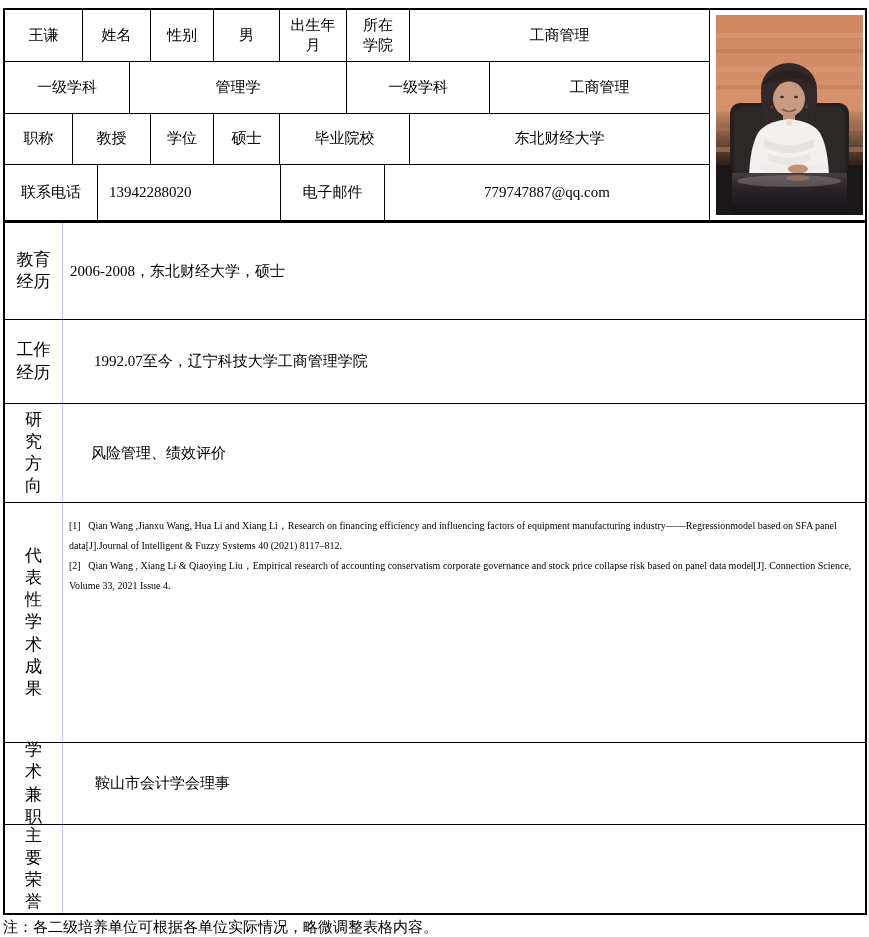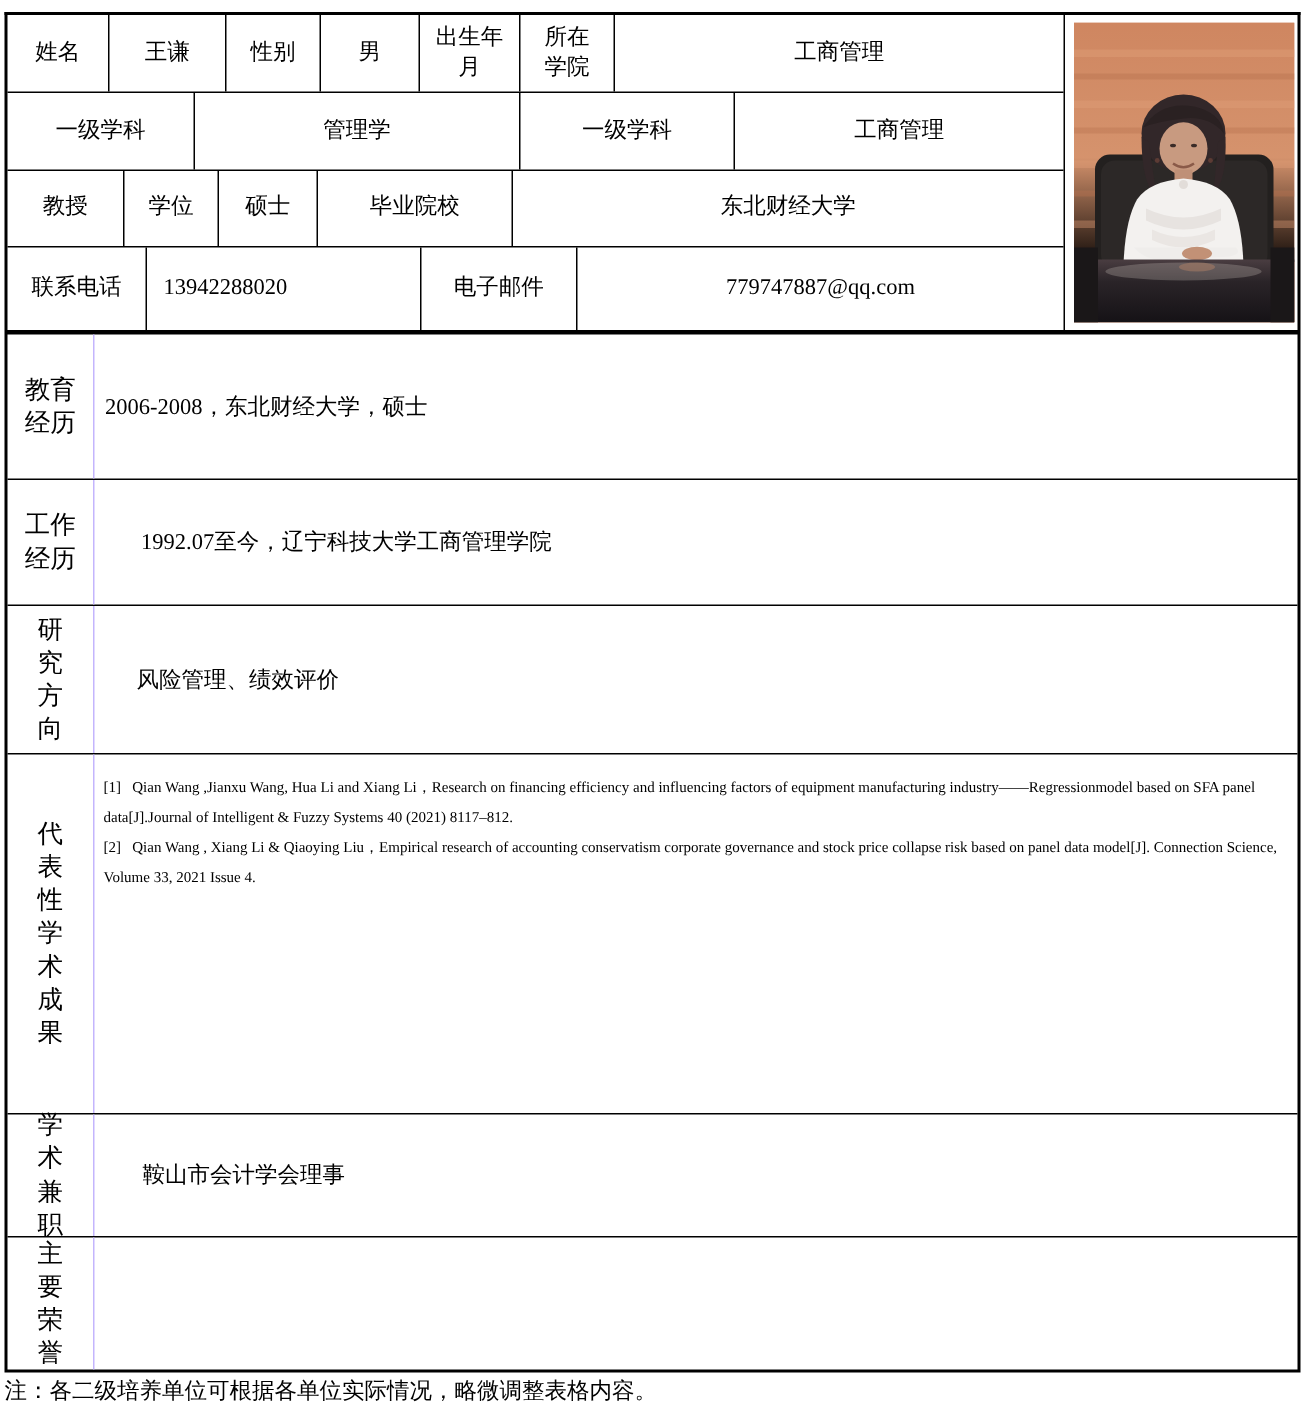--- a/index.html
+++ b/index.html
@@ -77,39 +77,40 @@
 </style>
 </head>
 <body>
 
 <div class="page">
 
   <div class="top-block">
     <div class="top-content">
 
       <div class="trow r1">
+        <div class="tcell" style="width:78px">王谦</div>
         <div class="tcell" style="width:68px">姓名</div>
-        <div class="tcell" style="width:78px">王谦</div>
         <div class="tcell" style="width:63px">性别</div>
         <div class="tcell" style="width:66px">男</div>
         <div class="tcell" style="width:67px; white-space: pre-line;">出生年
 月</div>
         <div class="tcell" style="width:63px; white-space: pre-line;">所在
 学院</div>
         <div class="tcell last">工商管理</div>
       </div>
 
       <div class="trow r2">
         <div class="tcell" style="width:125px">一级学科</div>
         <div class="tcell" style="width:217px">管理学</div>
         <div class="tcell" style="width:143px">一级学科</div>
         <div class="tcell last">工商管理</div>
       </div>
 
       <div class="trow r3">
+        <div class="tcell" style="width:68px">职称</div>
         <div class="tcell" style="width:78px">教授</div>
         <div class="tcell" style="width:63px">学位</div>
         <div class="tcell" style="width:66px">硕士</div>
         <div class="tcell" style="width:130px">毕业院校</div>
         <div class="tcell last">东北财经大学</div>
       </div>
 
       <div class="trow">
         <div class="tcell" style="width:93px">联系电话</div>
         <div class="tcell left-pad" style="width:183px">13942288020</div>

